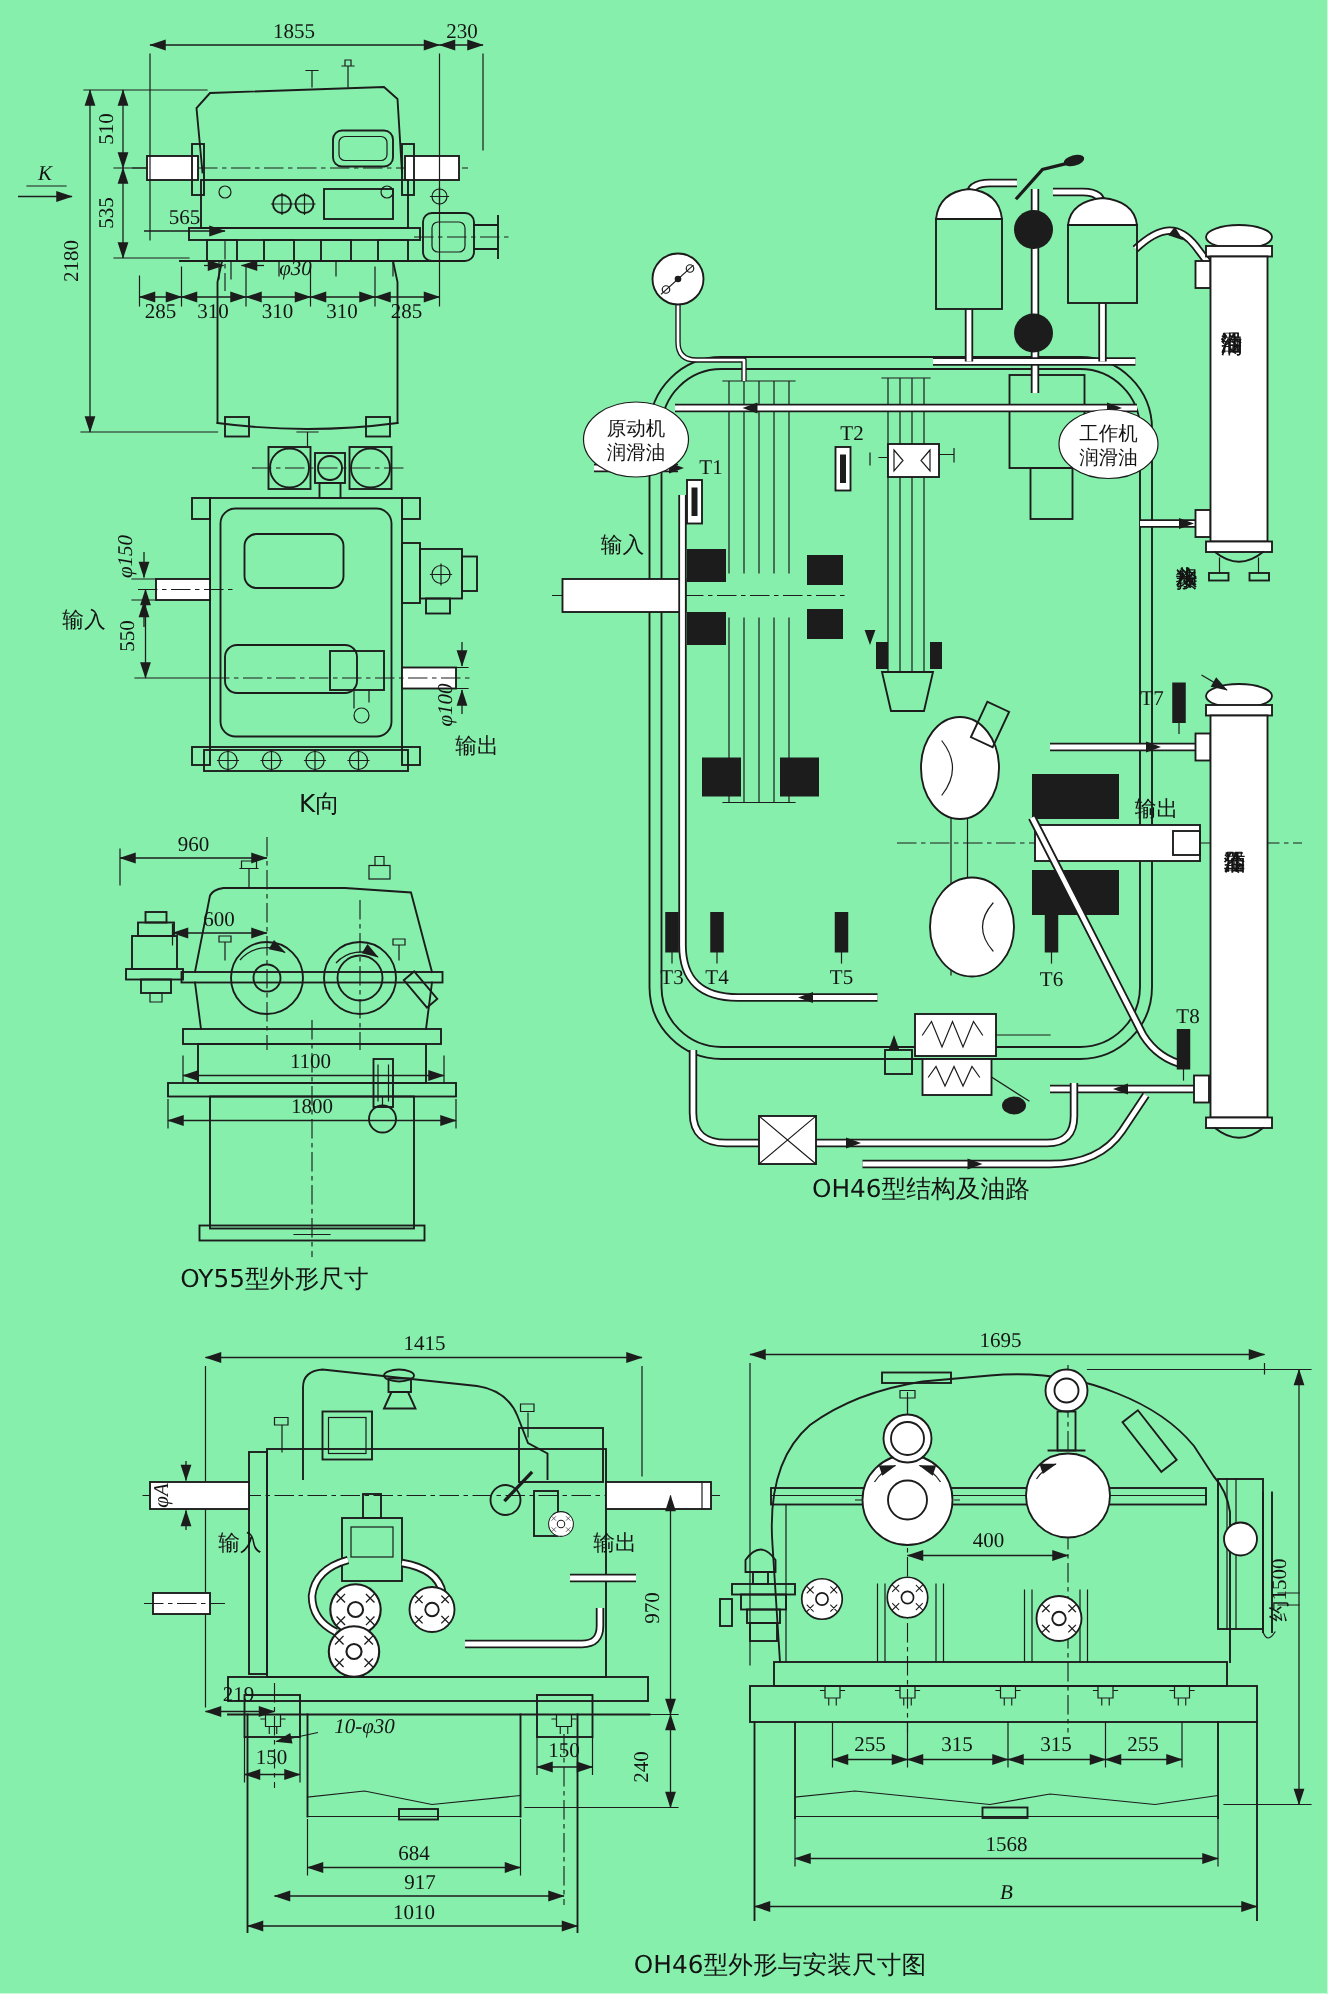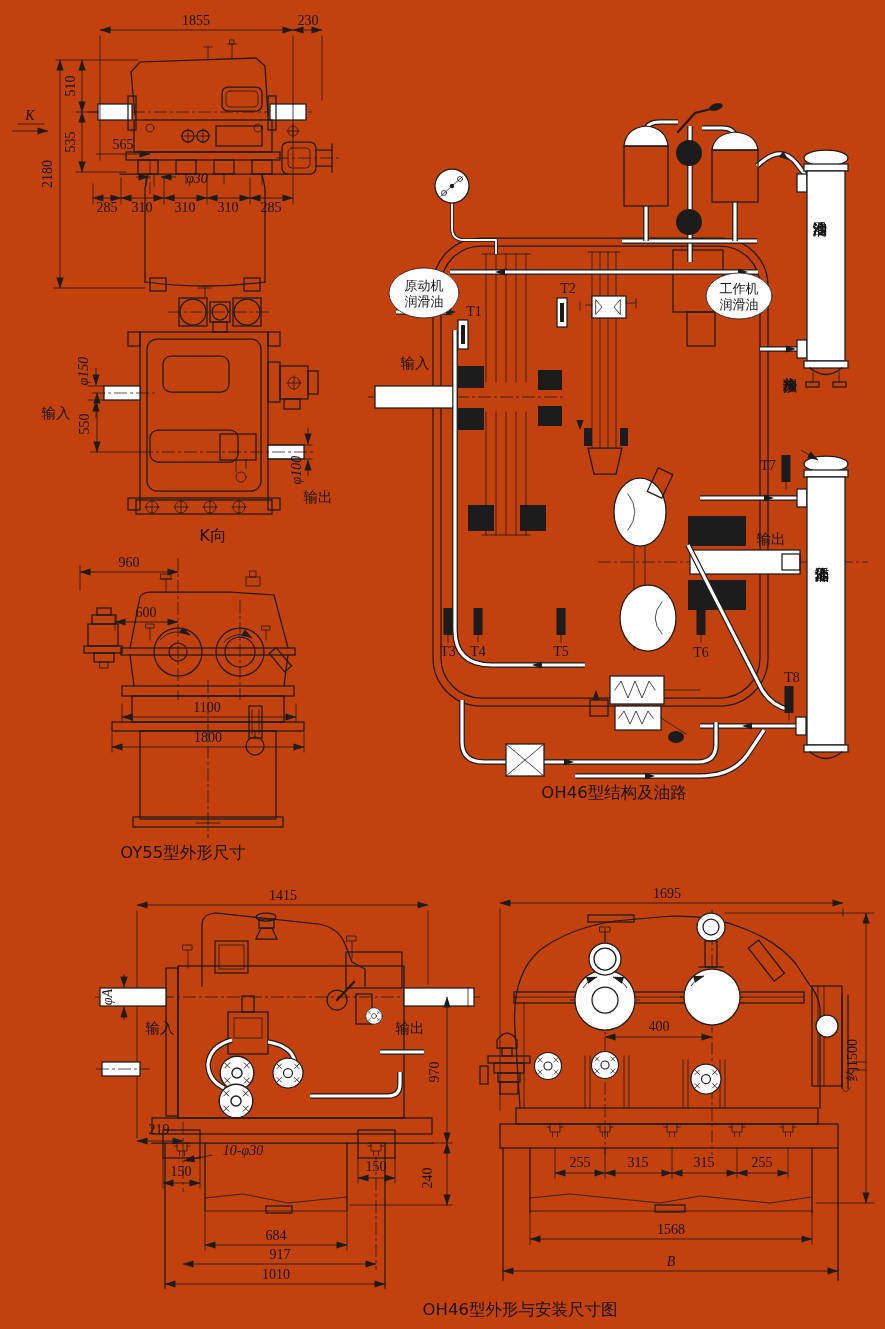--- a/index.html
+++ b/index.html
@@ -1,16 +1,16 @@
 <!DOCTYPE html>
 <html><head>
 <meta charset="utf-8">
 <style>
   html,body{margin:0;padding:0;background:#ffffff}
-  .stage{position:relative;width:885px;height:1329px;background:#c2410c;overflow:hidden}
+  .stage{position:relative;width:885px;height:1329px;background:#86efac;overflow:hidden}
   svg{display:block}
   .ln{stroke:#1c1c1c;fill:none;stroke-width:1.25;stroke-linecap:square;stroke-linejoin:miter}
   .thn{stroke-width:0.8}
   .thk{stroke-width:2.2}
   .fillw{fill:#ffffff}
   .blk{fill:#1c1c1c;stroke:none}
   .cl{stroke:#1c1c1c;stroke-width:0.75;stroke-dasharray:13 3 3 3;fill:none}
   .dsh{stroke:#1c1c1c;stroke-width:0.75;stroke-dasharray:5 3;fill:none}
   .dm{stroke:#1c1c1c;stroke-width:0.85;fill:none}
   .po{stroke:#1c1c1c;stroke-width:5.6;fill:none;stroke-linejoin:round;stroke-linecap:butt}

